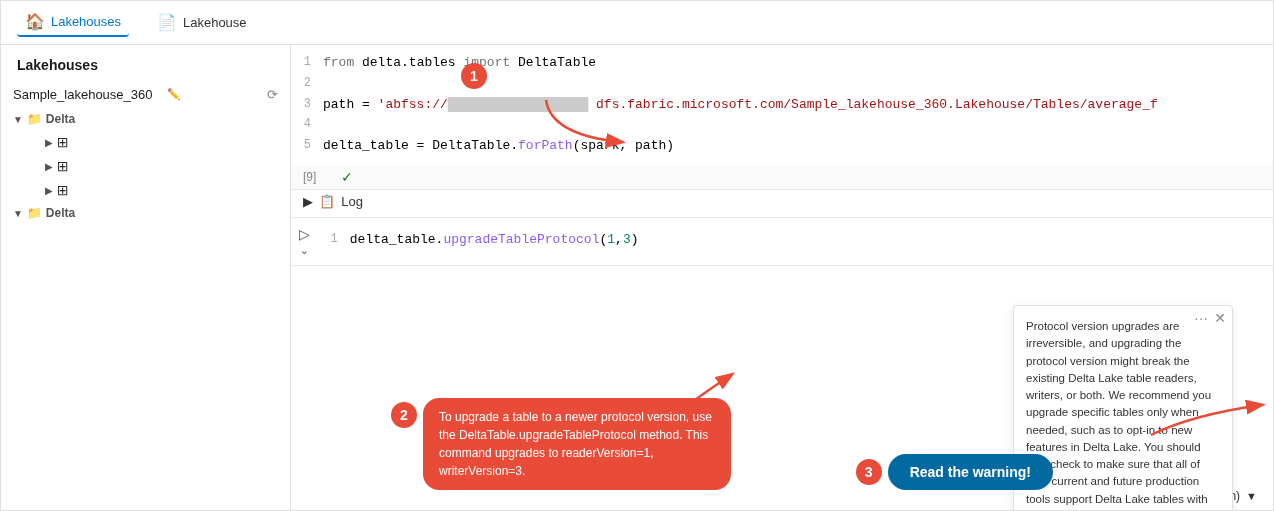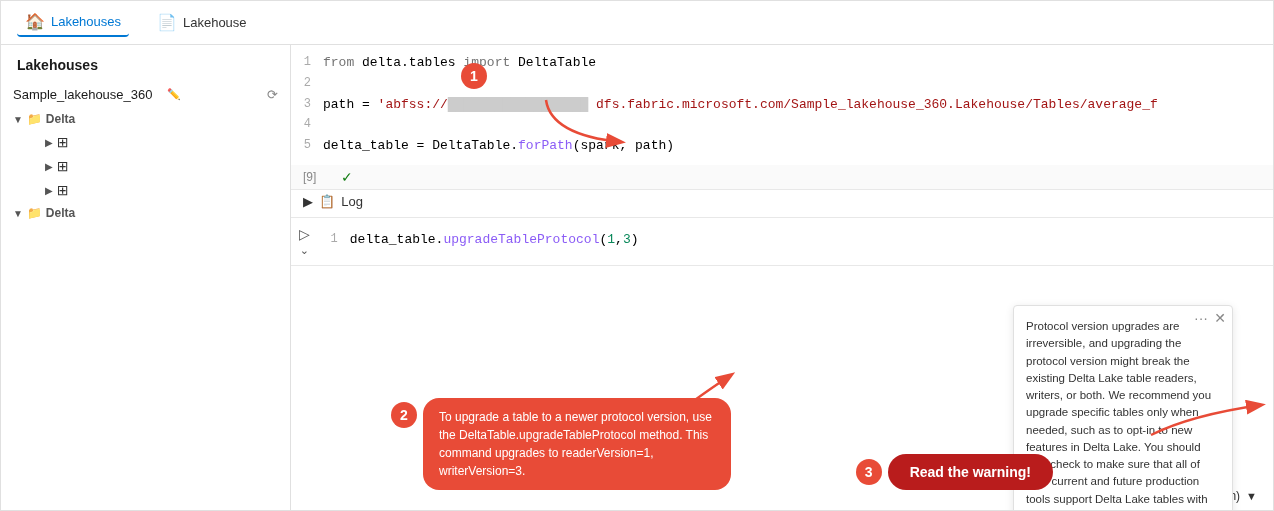--- a/index.html
+++ b/index.html
@@ -372,20 +372,20 @@
         <div style="position:absolute; bottom:20px; left:100px; max-width:340px;">
           <div style="display:flex; align-items:flex-start; gap:6px;">
             <div style="width:26px;height:26px;background:#e84b37;border-radius:50%;display:flex;align-items:center;justify-content:center;color:#fff;font-weight:700;font-size:14px;flex-shrink:0;margin-top:4px;">2</div>
             <div style="background:#e84b37;color:#fff;border-radius:16px;padding:10px 16px;font-size:12px;font-weight:500;line-height:1.5;">To upgrade a table to a newer protocol version, use the DeltaTable.upgradeTableProtocol method. This command upgrades to readerVersion=1, writerVersion=3.</div>
           </div>
         </div>
 
         <div style="position:absolute; bottom:20px; right:220px; ">
           <div style="display:flex; align-items:center; gap:6px;">
             <div style="width:26px;height:26px;background:#e84b37;border-radius:50%;display:flex;align-items:center;justify-content:center;color:#fff;font-weight:700;font-size:14px;flex-shrink:0;">3</div>
-            <div style="background:#b91c1c;color:#fff;border-radius:20px;padding:10px 22px;font-size:14px;font-weight:600;text-align:center;">Read the warning!</div>
+            <div style="background:#0369a1;color:#fff;border-radius:20px;padding:10px 22px;font-size:14px;font-weight:600;text-align:center;">Read the warning!</div>
           </div>
         </div>
 
       </div>
     </div>
   </div>
 </div>
 
 </body></html>

